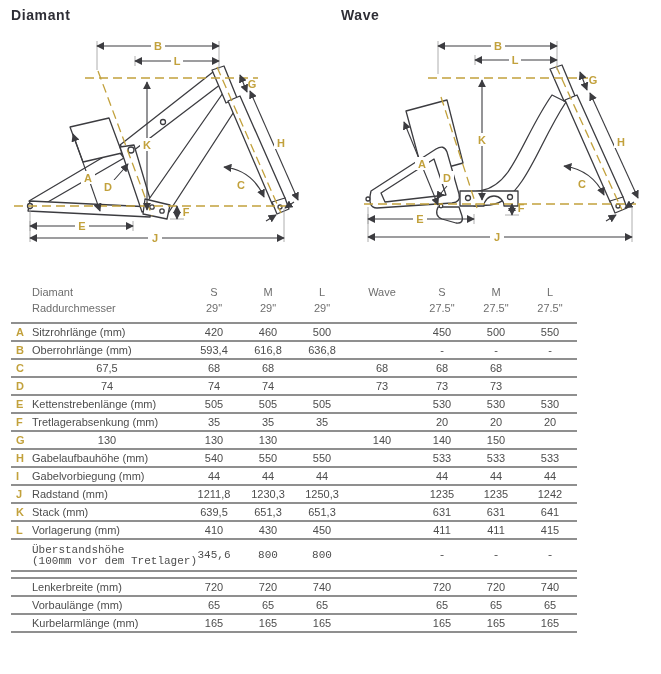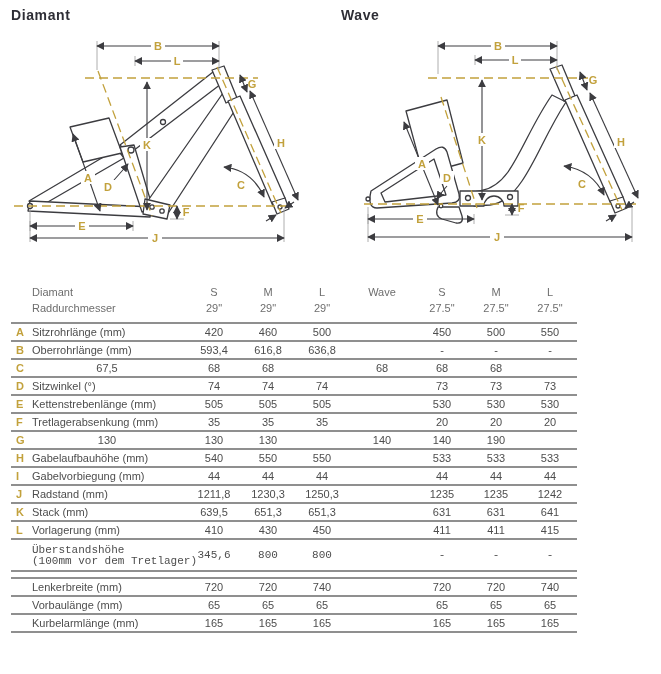--- a/index.html
+++ b/index.html
@@ -234,21 +234,20 @@
     <span class="c val">67,5</span>
     <span class="c val">68</span>
     <span class="c val">68</span>
     <span class="c"></span>
     <span class="c val">68</span>
     <span class="c val">68</span>
     <span class="c val">68</span>
   </div>
       <div class="grow data">
     <span class="c letter">D</span>
-    <span class="c label">Sitzwinkel (°)</span>
     <span class="c val">74</span>
     <span class="c val">74</span>
     <span class="c val">74</span>
     <span class="c"></span>
     <span class="c val">73</span>
     <span class="c val">73</span>
     <span class="c val">73</span>
   </div>
       <div class="grow data">
     <span class="c letter">E</span>
@@ -273,21 +272,21 @@
     <span class="c val">20</span>
   </div>
       <div class="grow data">
     <span class="c letter">G</span>
     <span class="c val">130</span>
     <span class="c val">130</span>
     <span class="c val">130</span>
     <span class="c"></span>
     <span class="c val">140</span>
     <span class="c val">140</span>
-    <span class="c val">190</span>
+    <span class="c val">150</span>
   </div>
       <div class="grow data">
     <span class="c letter">H</span>
     <span class="c label">Gabelaufbauhöhe (mm)</span>
     <span class="c val">540</span>
     <span class="c val">550</span>
     <span class="c val">550</span>
     <span class="c"></span>
     <span class="c val">533</span>
     <span class="c val">533</span>

